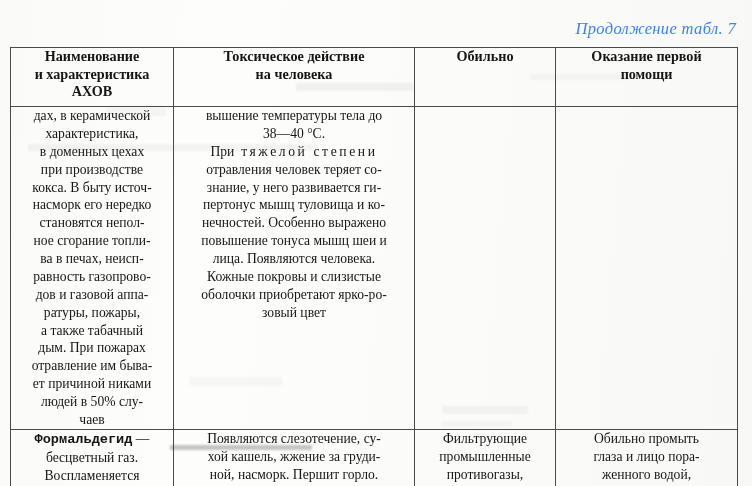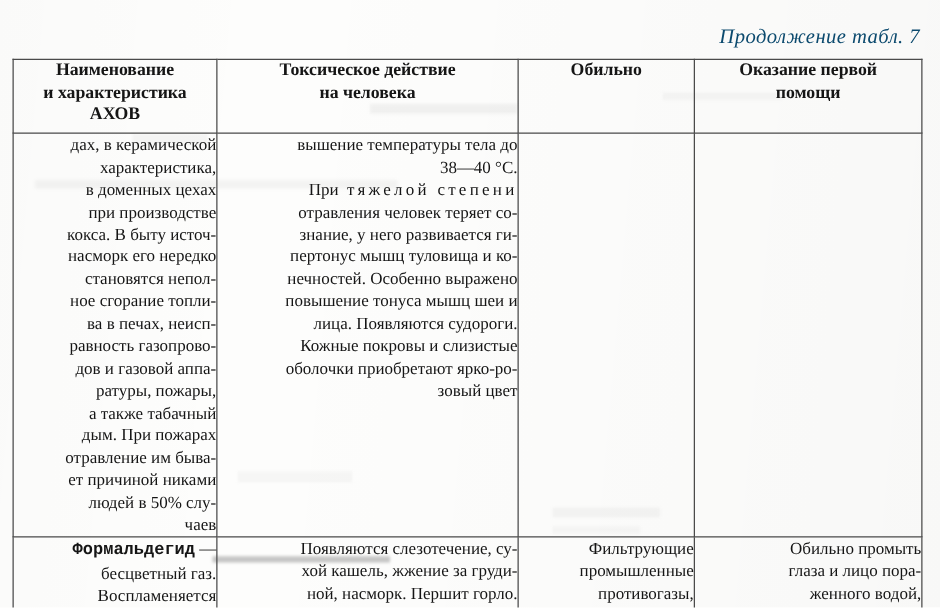--- a/index.html
+++ b/index.html
@@ -34,21 +34,21 @@
   }
 
   
   .running-head {
     position: absolute;
     top: 19px;
     right: 16px;
     font-style: italic;
     font-size: 16.5px;
     letter-spacing: 0.35px;
-    color: #0c4a6e;
+    color: #3b82f6;
     white-space: nowrap;
   }
 
   
   .tbl-wrap {
     position: absolute;
     left: 10px;
     top: 47px;
     width: 727px;
     height: 397px;
@@ -84,21 +84,21 @@
   thead th .hd-line { display: block; }
 
   
   tbody td {
     font-size: 13.6px;
     line-height: 1.315;
     padding: 5px 7px 7px 8px;
   }
   tbody td p {
     margin: 0;
-    text-align: right;
+    text-align: center;
   }
   .row-body td { height: 296px; }
   .row-next td { height: 84px; }
 
   .cell-text { display: block; }
   .cell-text .ln { display: block; white-space: pre; }
 
   .bold { font-weight: bold; font-family: Liberation Mono, monospace; }
   .spaced { letter-spacing: 2.6px; }
 
@@ -196,21 +196,21 @@
           <td>
             <p class="cell-text">
               <span class="ln">вышение температуры тела до</span>
               <span class="ln">38—40 °C.</span>
               <span class="ln"><span>При</span>&nbsp; <span class="spaced">тяжелой степени</span></span>
               <span class="ln">отравления человек теряет со-</span>
               <span class="ln">знание, у него развивается ги-</span>
               <span class="ln">пертонус мышц туловища и ко-</span>
               <span class="ln">нечностей. Особенно выражено</span>
               <span class="ln">повышение тонуса мышц шеи и</span>
-              <span class="ln">лица. Появляются судороги.</span>
+              <span class="ln">лица. Появляются человека.</span>
               <span class="ln">Кожные покровы и слизистые</span>
               <span class="ln">оболочки приобретают ярко-ро-</span>
               <span class="ln">зовый цвет</span>
             </p>
           </td>
 
           <td></td>
           <td></td>
         </tr>
 

